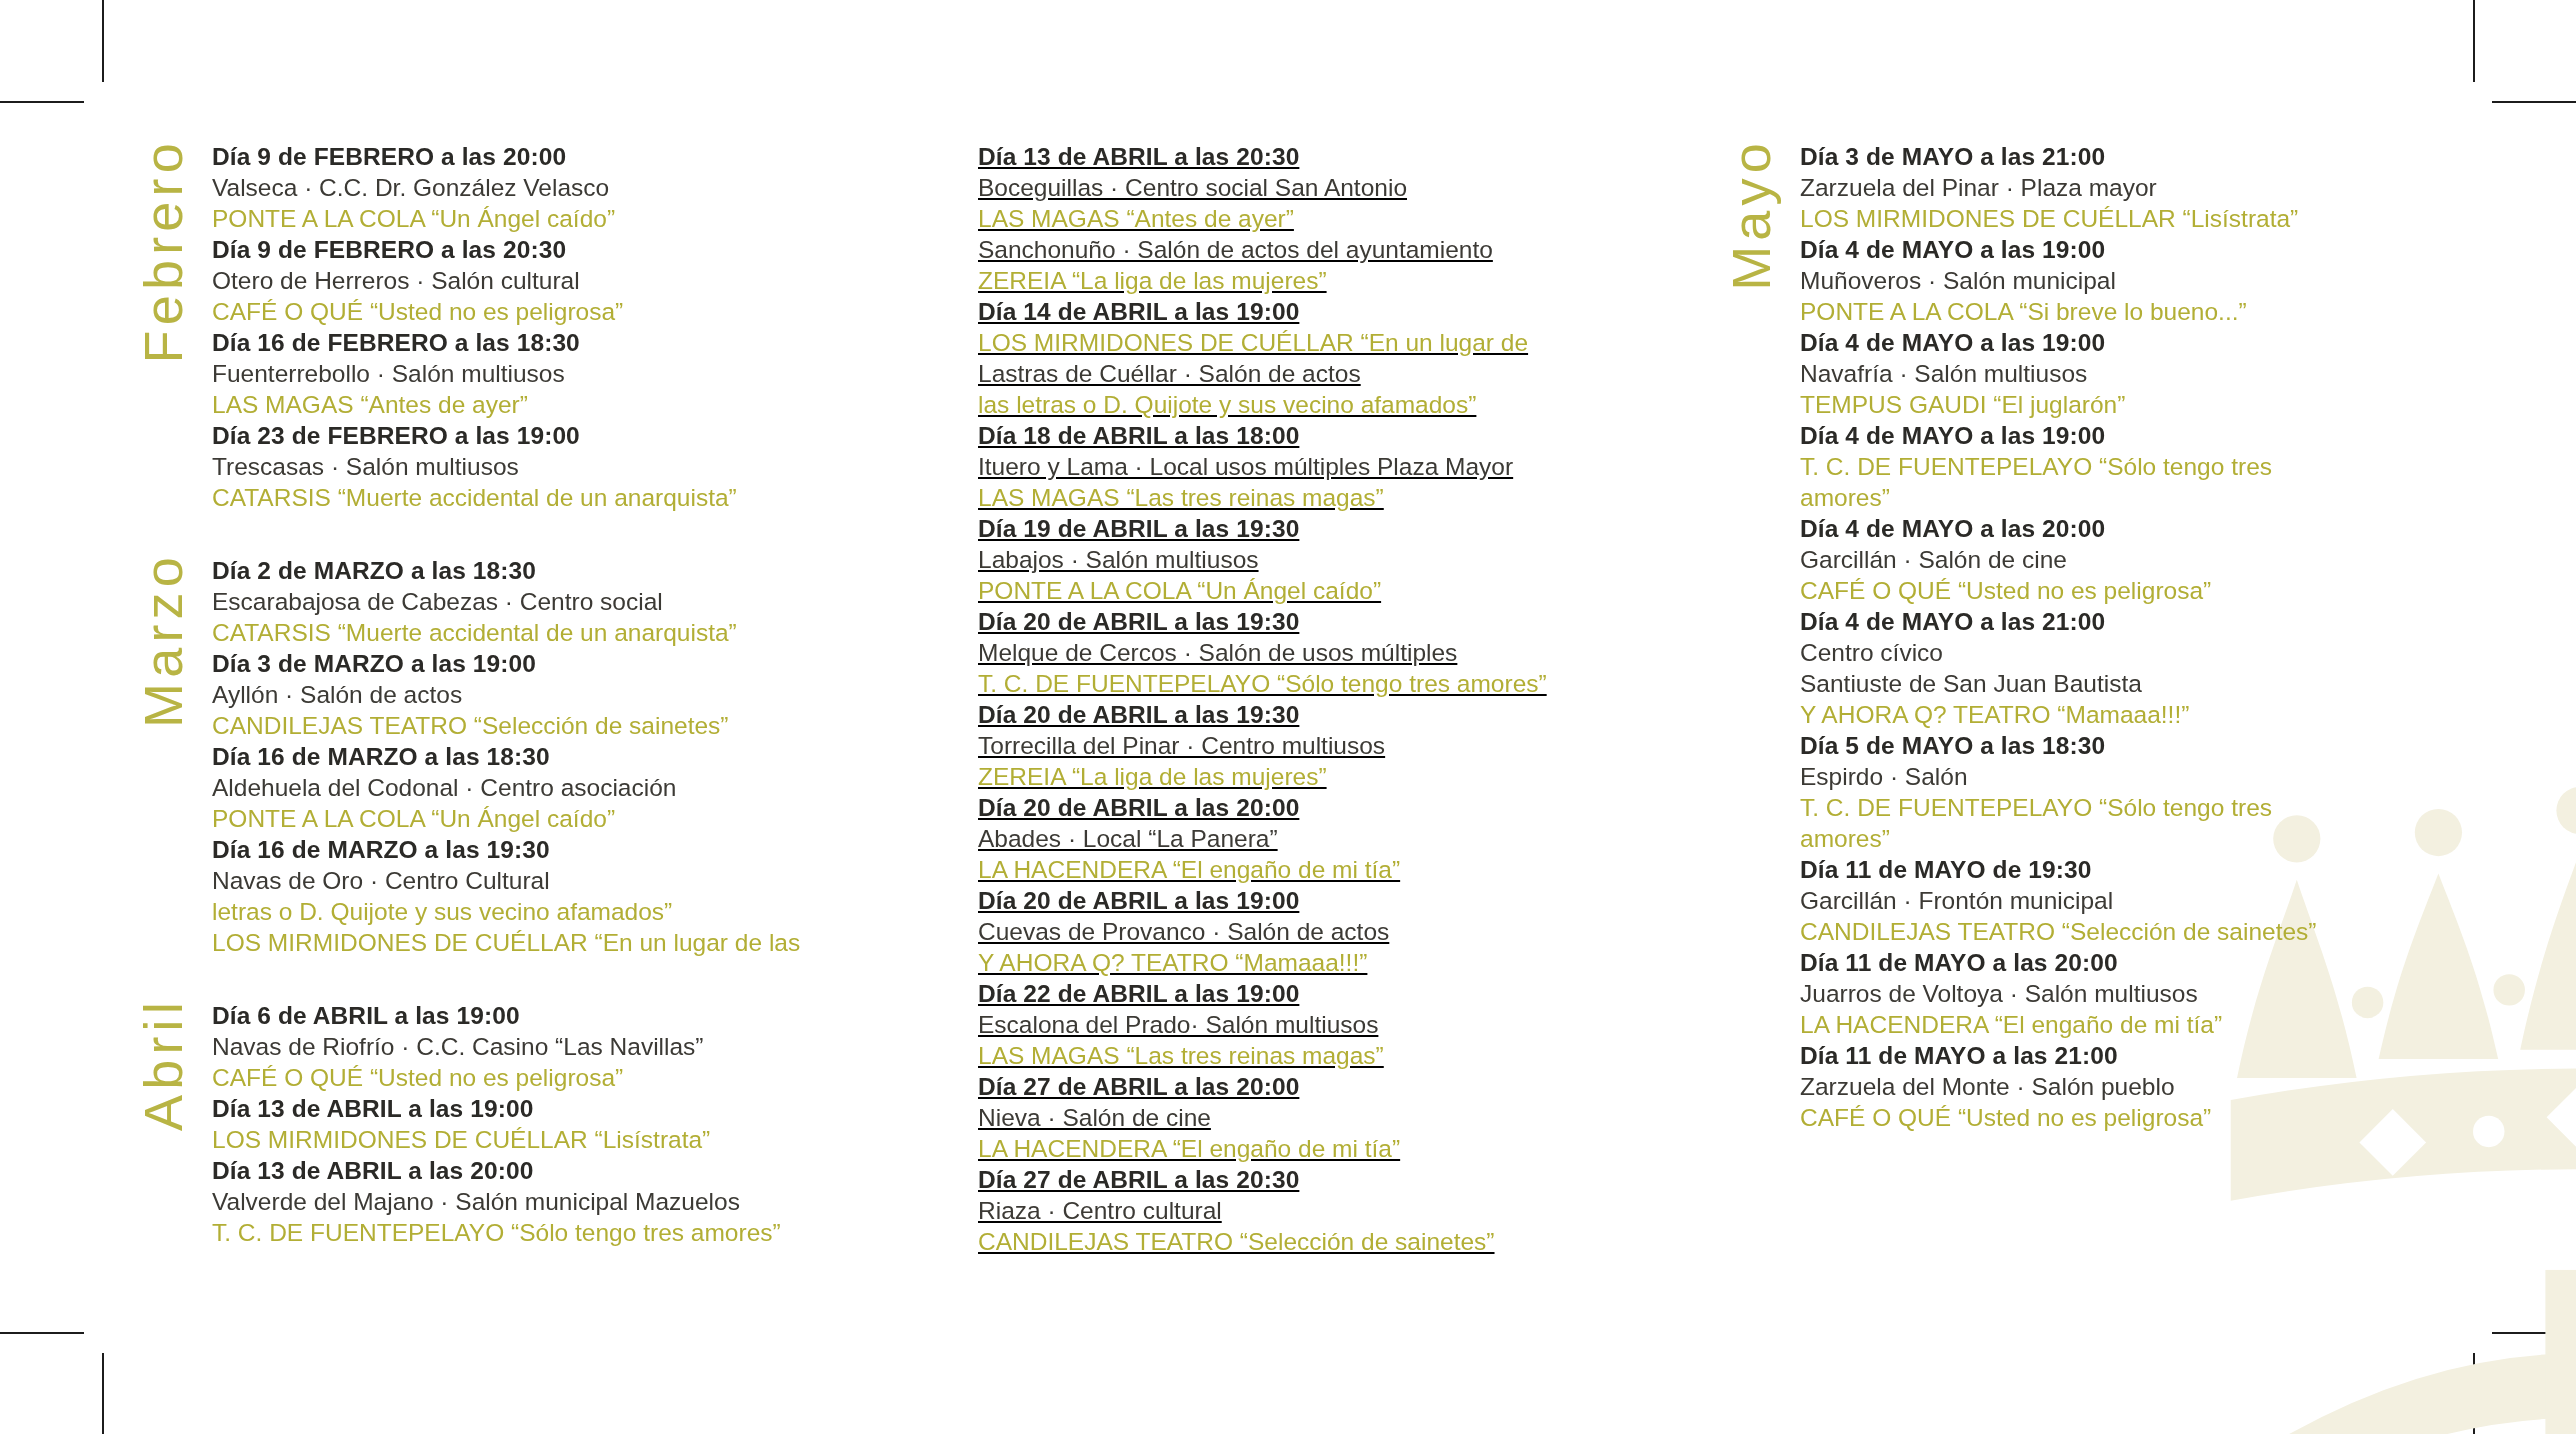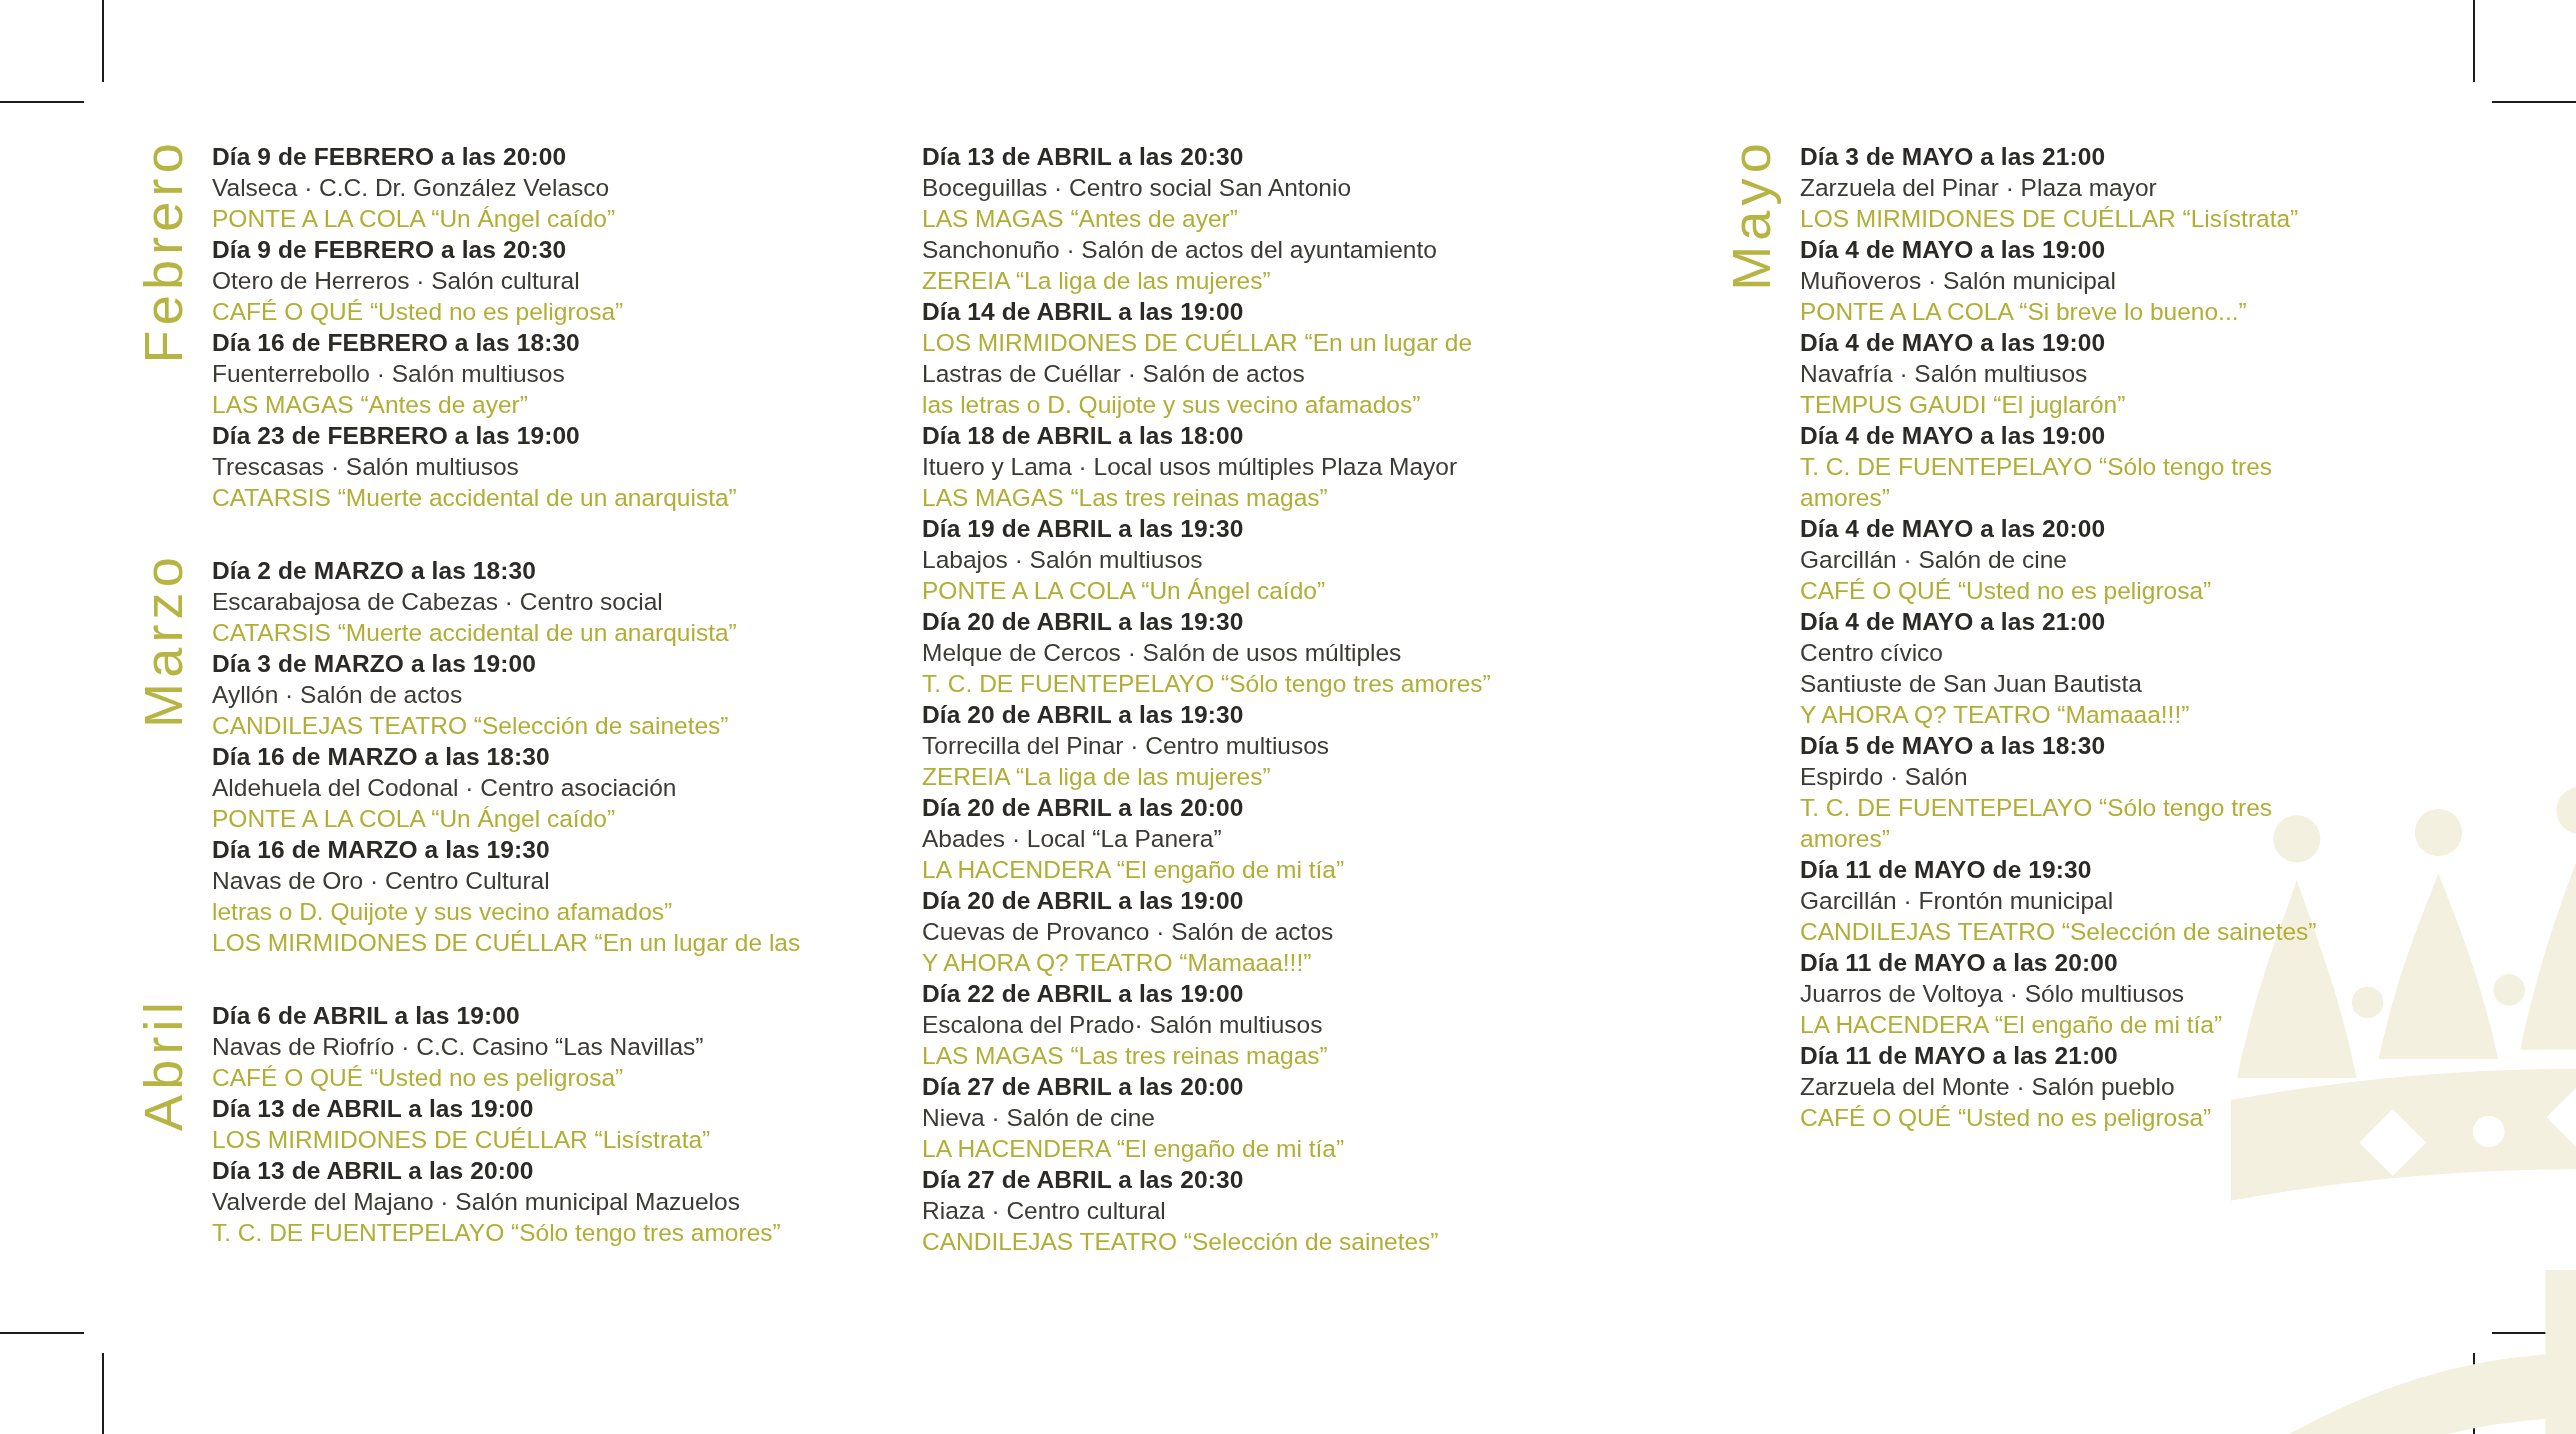--- a/index.html
+++ b/index.html
@@ -2,21 +2,21 @@
 <html style="--accent: #b2ae35; --ink: #2b2a27; --ink2: #3c3a35; --watermark: #f3f0e0; --background: #ffffff;font-size:12px"><head>
 <meta charset="utf-8">
 <style>
   html,body{margin:0;padding:0;background:#ffffff;}
   .page{
     position:relative;width:2576px;height:1434px;background:var(--background,#fff);
     overflow:hidden;font-family:"Liberation Sans",sans-serif;
   }
   .col{position:absolute;top:141px;}
   #col1{left:212px;width:751px;}
-  #col2{left:922px;width:751px;}
+  #col2{left:978px;width:751px;text-decoration:underline;}
   #col3{left:1800px;width:684px;}
   .month-section{position:relative;}
   .month-section + .month-section{margin-top:42px;}
   .line{height:31px;line-height:31px;font-size:24.5px;white-space:nowrap;}
   .date{font-weight:700;color:var(--ink,#2b2a27);letter-spacing:0.1px;}
   .venue{font-weight:400;color:var(--ink2,#3c3a35);}
   .company{font-weight:400;color:var(--accent,#b2ae35);}
   .month-label{
     position:absolute;left:-80px;top:-3px;
     writing-mode:vertical-rl;transform:rotate(180deg);
@@ -258,21 +258,21 @@
           <div class="line company">T. C. DE FUENTEPELAYO “Sólo tengo tres</div>
           <div class="line company">amores”</div>
         </div>
         <div class="event">
           <div class="line date">Día 11 de MAYO de 19:30</div>
           <div class="line venue">Garcillán · Frontón municipal</div>
           <div class="line company">CANDILEJAS TEATRO “Selección de sainetes”</div>
         </div>
         <div class="event">
           <div class="line date">Día 11 de MAYO a las 20:00</div>
-          <div class="line venue">Juarros de Voltoya · Sólo multiusos</div>
+          <div class="line venue">Juarros de Voltoya · Salón multiusos</div>
           <div class="line company">LA HACENDERA “El engaño de mi tía”</div>
         </div>
         <div class="event">
           <div class="line date">Día 11 de MAYO a las 21:00</div>
           <div class="line venue">Zarzuela del Monte · Salón pueblo</div>
           <div class="line company">CAFÉ O QUÉ “Usted no es peligrosa”</div>
         </div>
       </div>
     </div>
 

